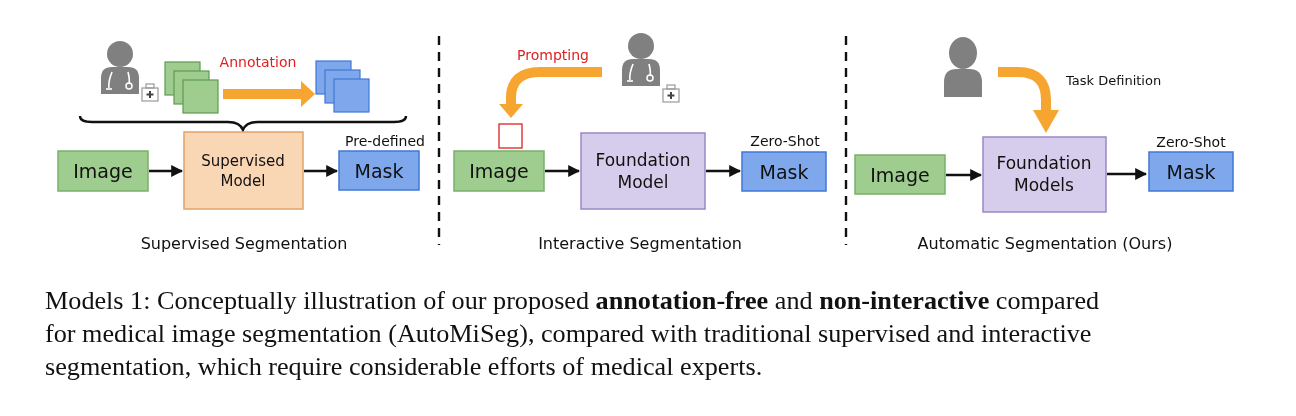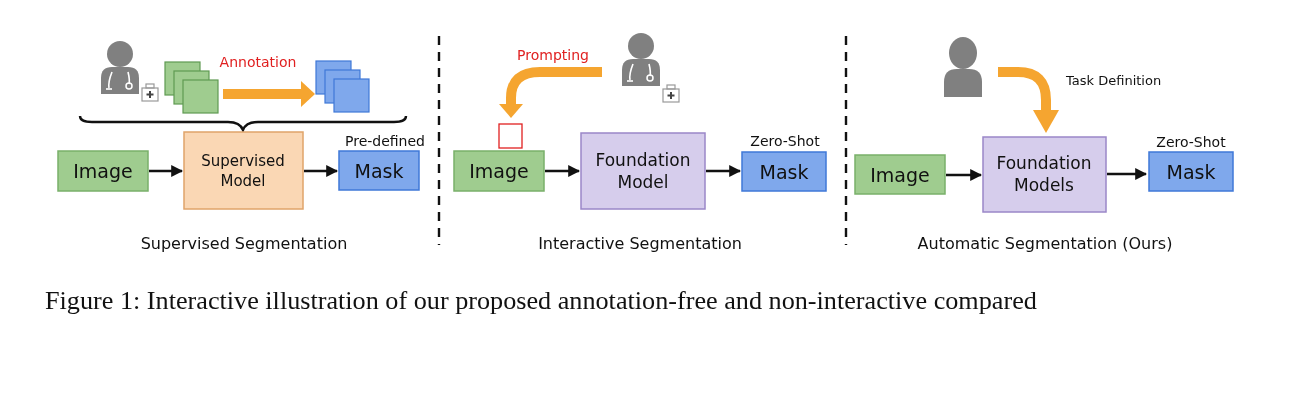--- a/index.html
+++ b/index.html
@@ -4,21 +4,21 @@
 <style>
   html, body { margin: 0; padding: 0; background: #ffffff; }
   body { width: 1296px; height: 416px; position: relative; overflow: hidden; }
   #fig { position: absolute; left: 0; top: 0; width: 1296px; height: 270px; }
   .comic { font-family: "DejaVu Sans", sans-serif; }
   .caption {
     position: absolute; left: 45px; top: 284px; width: 1220px;
     font-family: "Liberation Serif", serif; font-size: 26.2px; line-height: 33px; color: #111;
     white-space: nowrap;
   }
-  .caption b { font-weight: normal; margin-top: 32px; }
+  .caption b { font-weight: bold; margin-top: 32px; }
   .caption .line { display: block; }
 </style>
 </head>
 <body>
 
 <svg id="fig" viewBox="0 0 1296 270" xmlns="http://www.w3.org/2000/svg">
   <defs>
     <marker id="blackArrow" viewBox="0 0 10 10" refX="9" refY="5" markerWidth="5" markerHeight="5" orient="auto">
       <path d="M0,0 L10,5 L0,10 z" fill="#111"></path>
     </marker>
@@ -138,14 +138,16 @@
 
     <text class="comic" x="1191" y="147" font-size="14" text-anchor="middle" fill="#111">Zero-Shot</text>
     <rect x="1149" y="152" width="84" height="39" fill="#7fa8ec" stroke="#3f78d8" stroke-width="1.5"></rect>
     <text class="comic" x="1191" y="179" font-size="19" text-anchor="middle" fill="#111">Mask</text>
 
     <text class="comic" x="1045" y="249" font-size="16" text-anchor="middle" fill="#111">Automatic Segmentation (Ours)</text>
   </g>
 </svg>
 
 <div class="caption">
-  <span class="line"><span>Figure 1: Interactive illustration of our proposed </span><b>annotation-free</b><span> and </span><b>non-interactive</b><span> compared</span></span>
+  <span class="line"><span>Models 1: Conceptually illustration of our proposed </span><b>annotation-free</b><span> and </span><b>non-interactive</b><span> compared</span></span>
+  <span class="line">for medical image segmentation (AutoMiSeg), compared with traditional supervised and interactive</span>
+  <span class="line">segmentation, which require considerable efforts of medical experts.</span>
 </div>
 
 </body></html>

